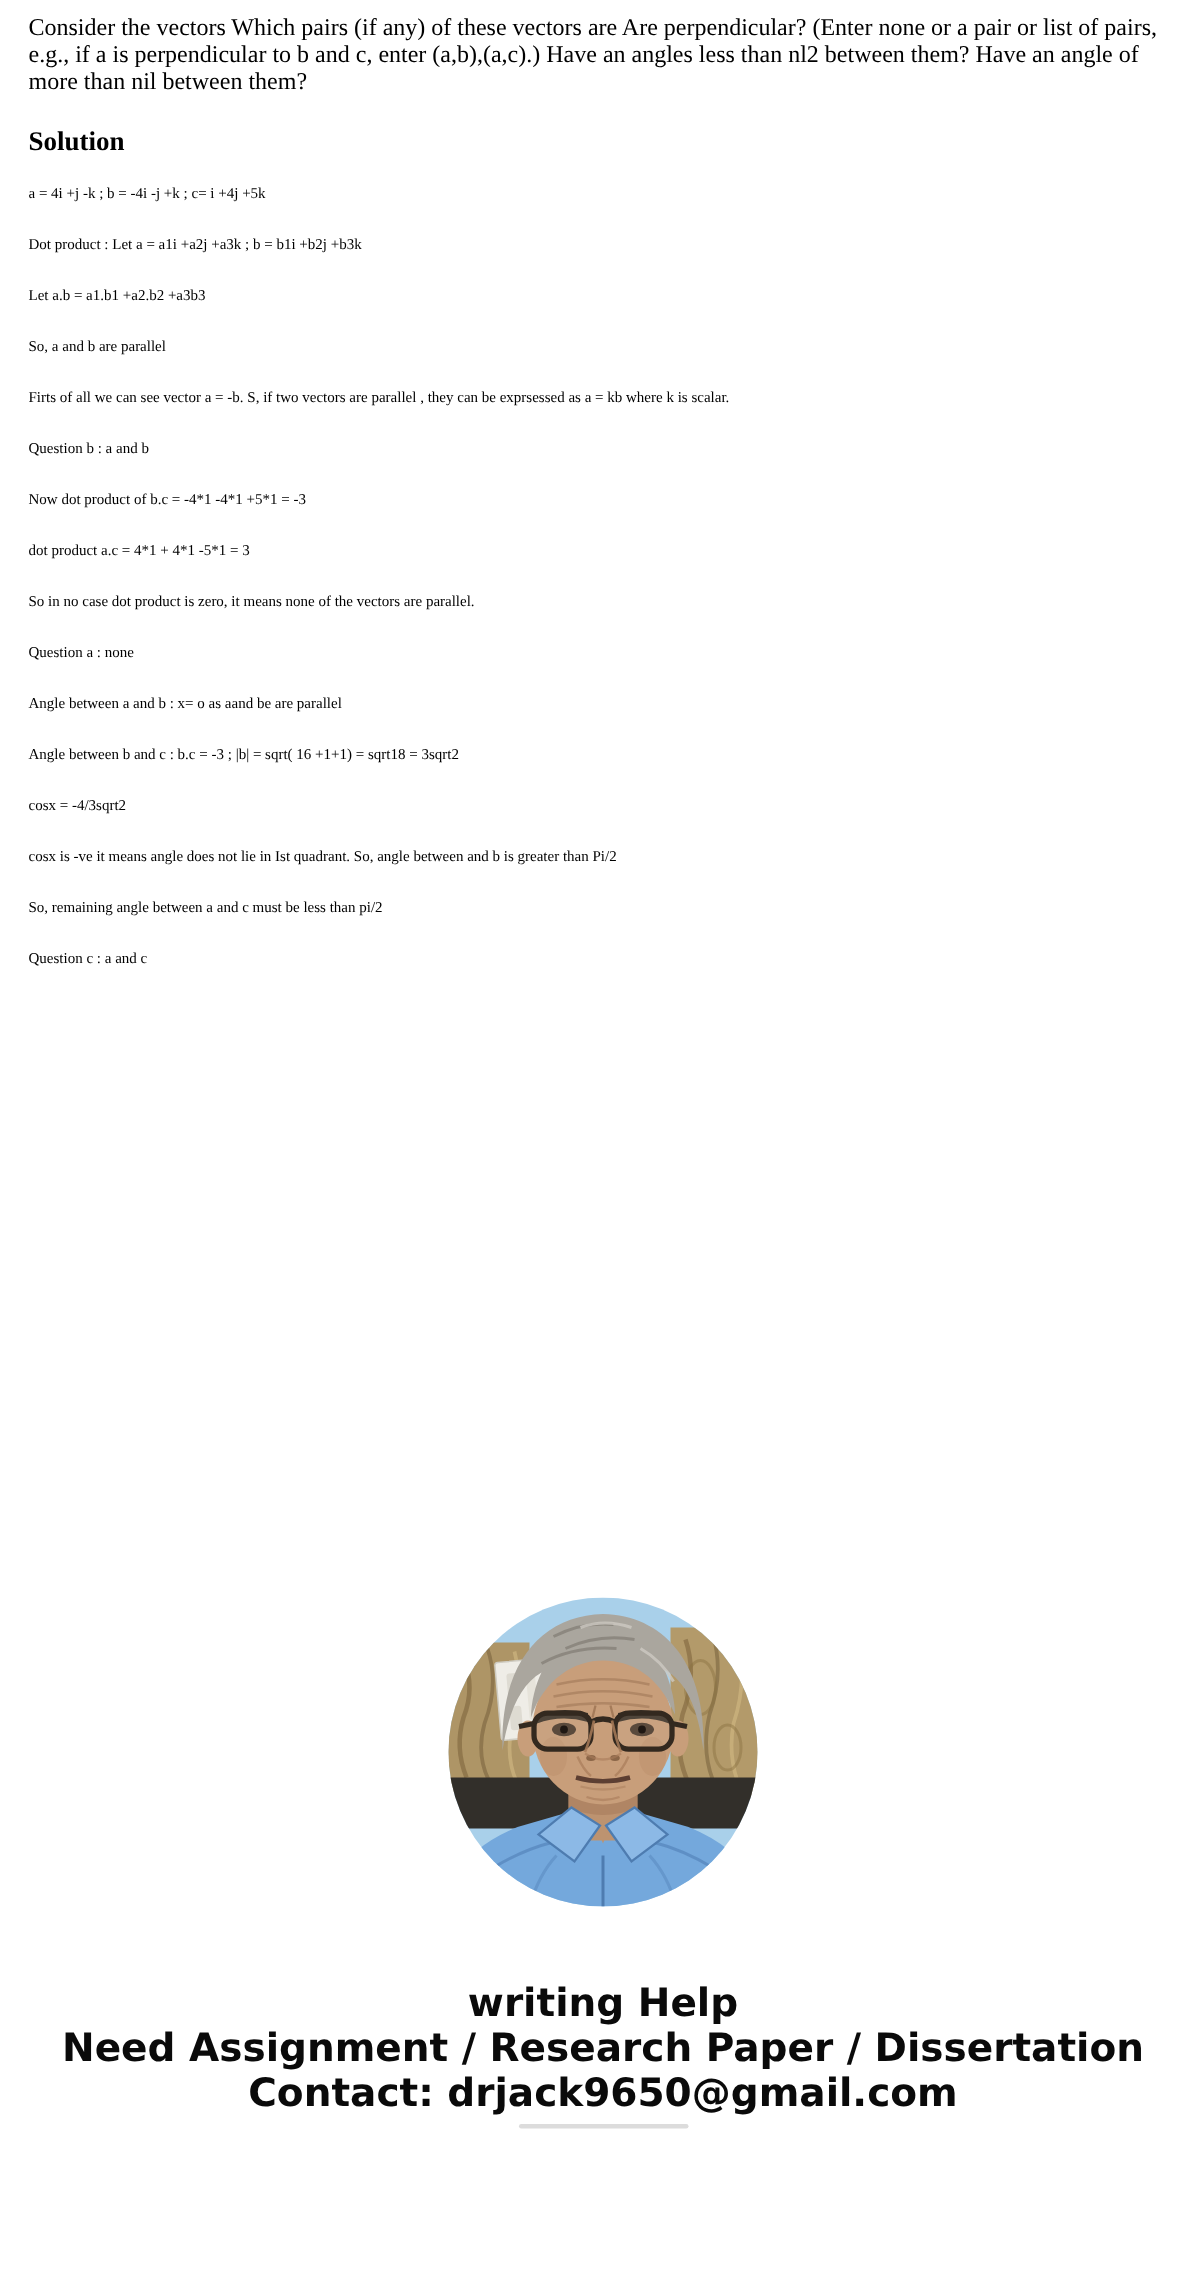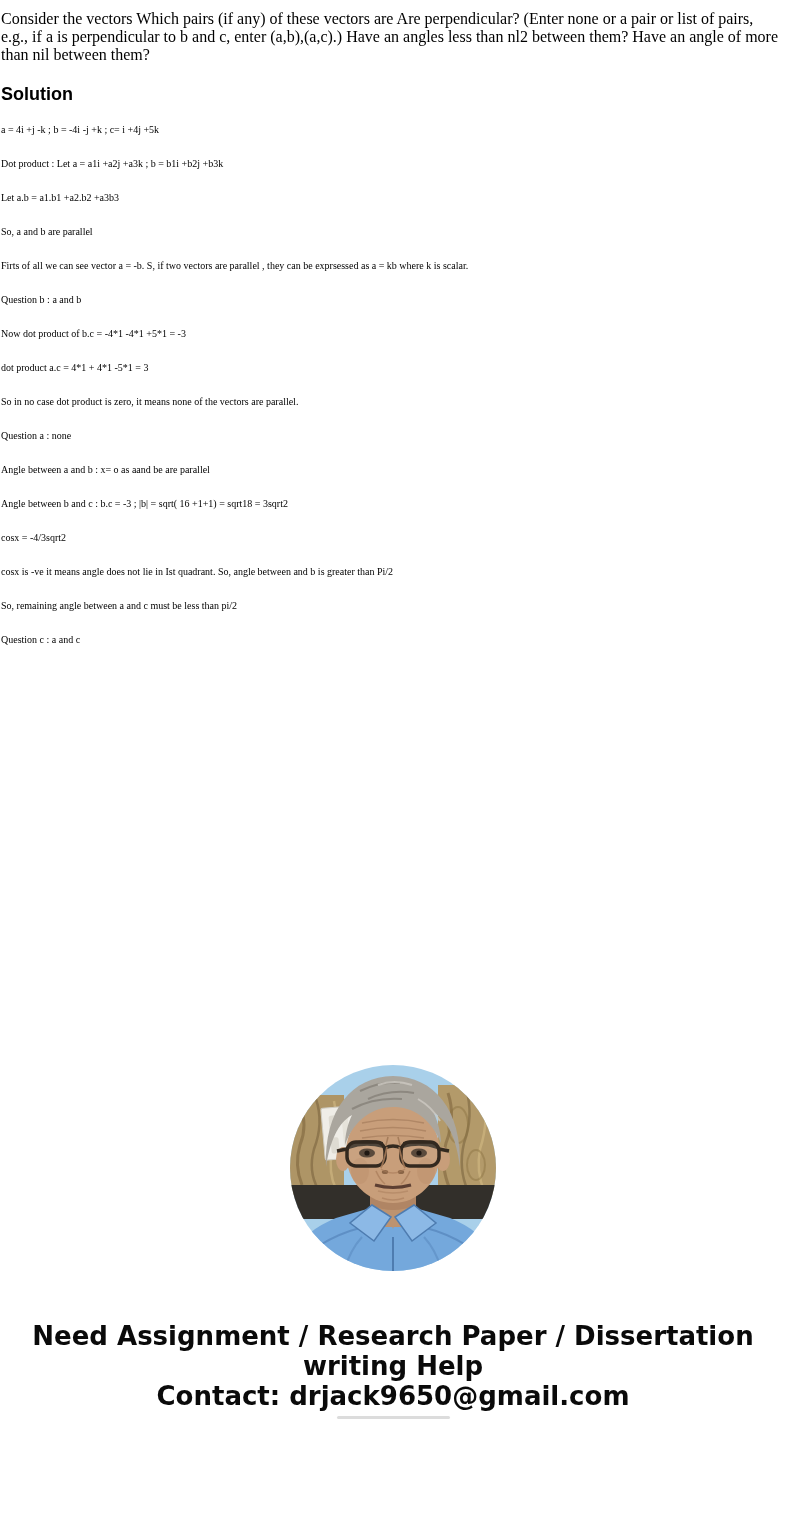--- a/index.html
+++ b/index.html
@@ -3,33 +3,33 @@
 <meta charset="utf-8">
 <style>
   * { box-sizing: border-box; }
   html, body { margin: 0; padding: 0; background: #ffffff; }
   .doc {
     position: relative;
     width: 794px;
     min-height: 1523px;
     background: #ffffff;
     color: #000000;
-    padding: 8px 9px 0 1px;
+    padding: 8px 9px 0 19px;
     overflow: hidden;
     font-family: "Liberation Serif", serif;
   }
   .question-para {
     font-family: "Liberation Serif", serif;
     font-size: 16px;
     line-height: 18px;
     margin: 2px 0 16px 0;
     max-width: 780px;
   }
   .solution-heading {
-    font-family: Liberation Sans, sans-serif;
+    font-family: Liberation Serif, serif;
     font-size: 18px;
     font-weight: bold;
     line-height: 21px;
     margin: 20px 0 16px 0;
   }
   .sol-line {
     font-family: "Liberation Serif", serif;
     font-size: 10px;
     line-height: 18px;
     margin: 16px 0;
@@ -187,19 +187,19 @@
 
         <path d="M 85,120 Q 103,125 121,120" stroke="#5d3f32" stroke-width="3" fill="none"></path>
         <path d="M 88,126 Q 103,130 118,126" stroke="#b08664" stroke-width="1.5" fill="none" opacity="0.7"></path>
 
         <path d="M 92,133 Q 103,137 114,133" stroke="#a87c5a" stroke-width="1.5" fill="none" opacity="0.6"></path>
       </g>
     </svg>
   </div>
 
   <div class="footer">
+    <div class="line">writing Help</div>
     <div class="line">Need Assignment / Research Paper / Dissertation</div>
-    <div class="line">writing Help</div>
     <div class="line">Contact: drjack9650@gmail.com</div>
     <div class="fade-line"></div>
   </div>
 
 </div>
 
 </body></html>

